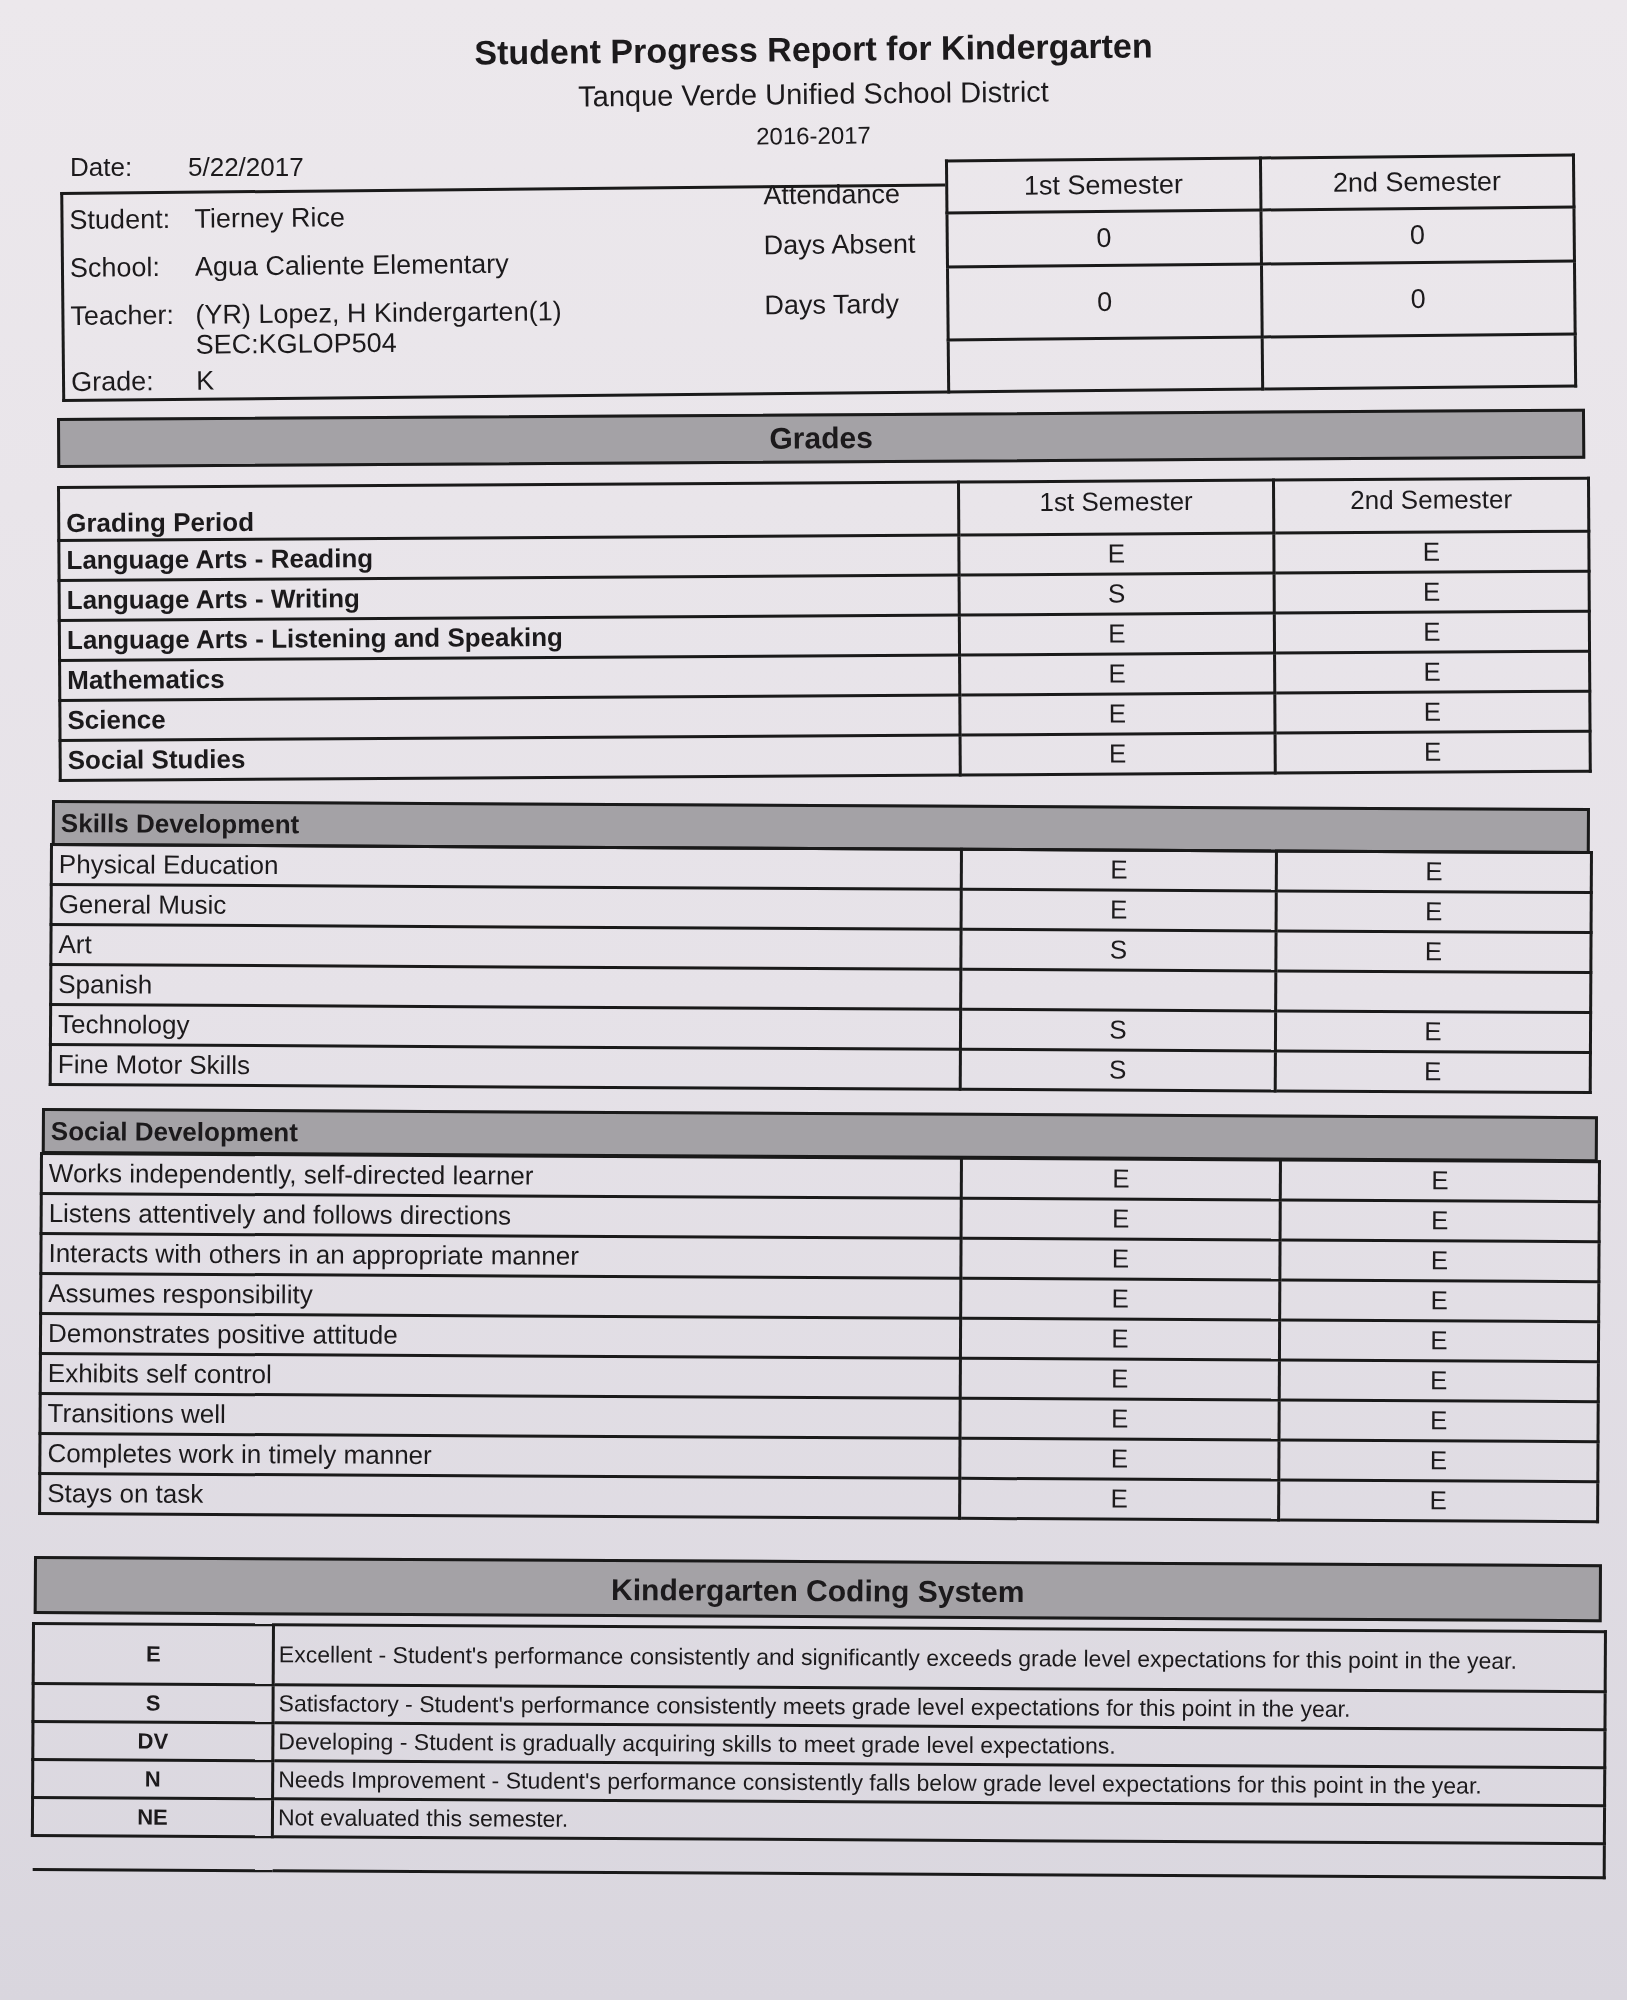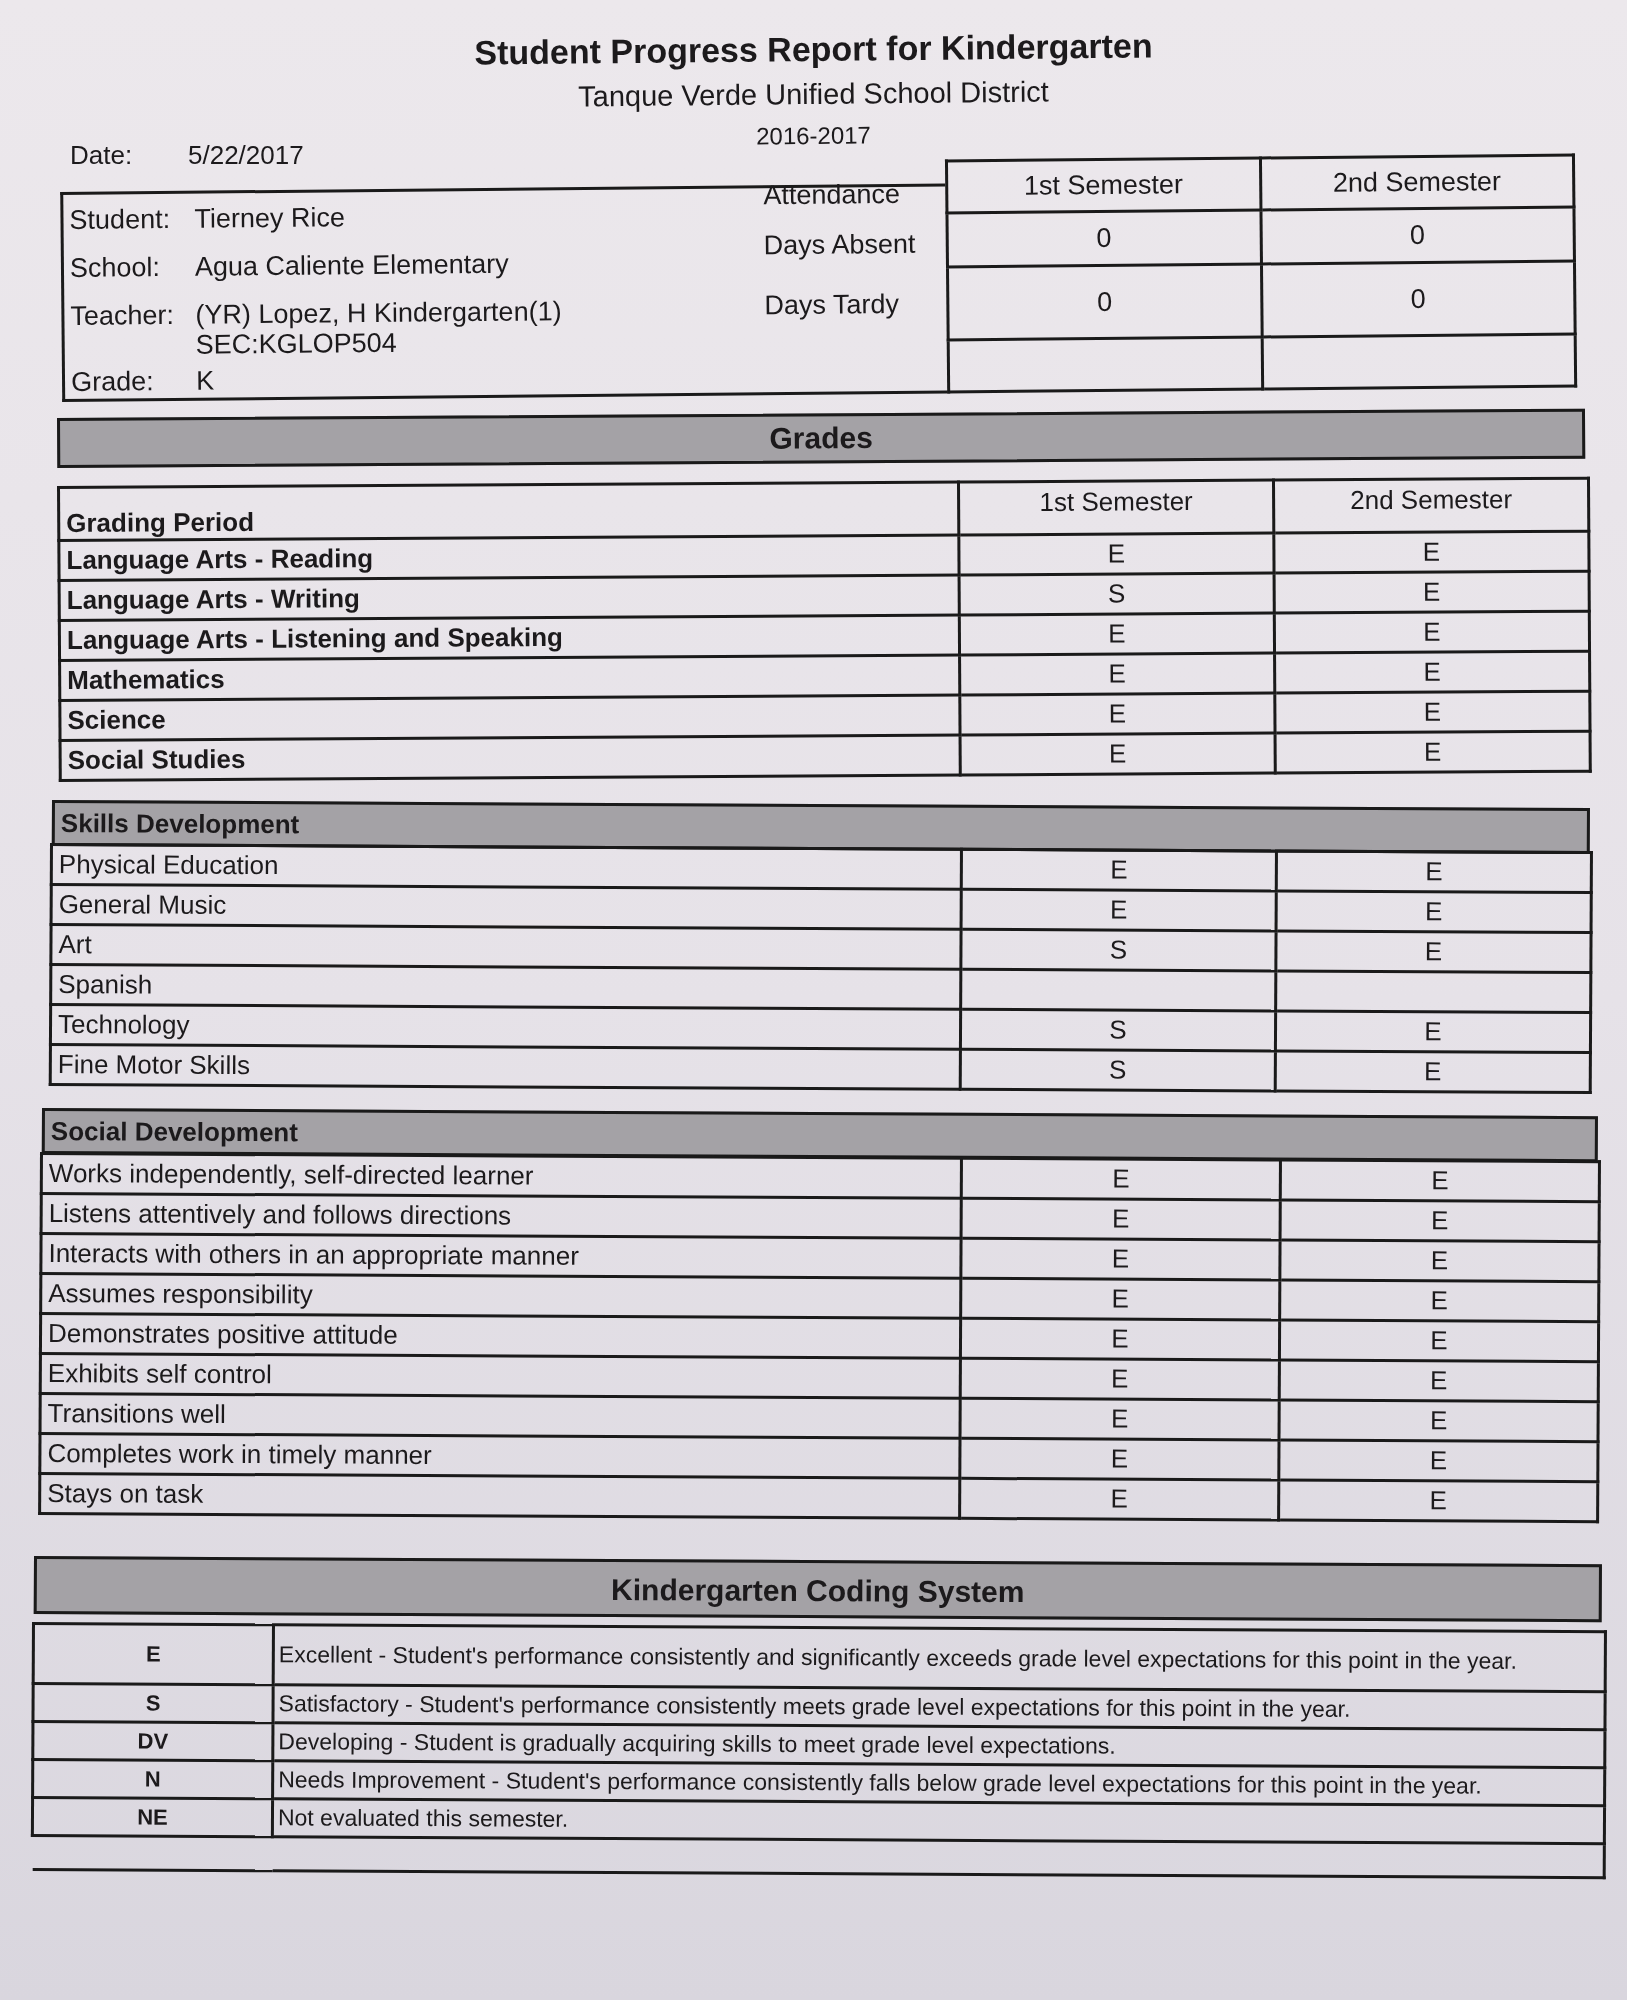--- a/index.html
+++ b/index.html
@@ -6,21 +6,21 @@
   body {
     width: 1627px; height: 2000px; overflow: hidden;
     background: linear-gradient(180deg, #ece8ec 0%, #e6e2e8 50%, #d9d6de 100%);
     font-family: "Liberation Sans", sans-serif; color: #1c1a1c;
   }
   .page { position: relative; width: 1627px; height: 2000px; }
   .title { position: absolute; left: 0; right: 0; top: 30px; text-align: center; font-weight: bold; font-size: 34px; transform: rotate(-0.6deg); }
   .district { position: absolute; left: 0; right: 0; top: 78px; text-align: center; font-size: 29px; transform: rotate(-0.6deg); }
   .year { position: absolute; left: 0; right: 0; top: 122px; text-align: center; font-size: 24px; transform: rotate(-0.6deg); }
 
-  .date-row { position: absolute; left: 70px; top: 140px; font-size: 26px; }
+  .date-row { position: absolute; left: 70px; top: 152px; font-size: 26px; }
   .date-row .lbl { display: inline-block; width: 118px; }
 
   .info-box {
     position: absolute; left: 60px; top: 168px; width: 1516px; height: 236px;
     transform: rotate(-0.55deg); transform-origin: left top;
   }
   .info-left {
     position: absolute; left: 0; top: 24px; width: 885px; height: 210px;
     border: 3px solid #1a1a1a; border-right: none; box-sizing: border-box;
   }

